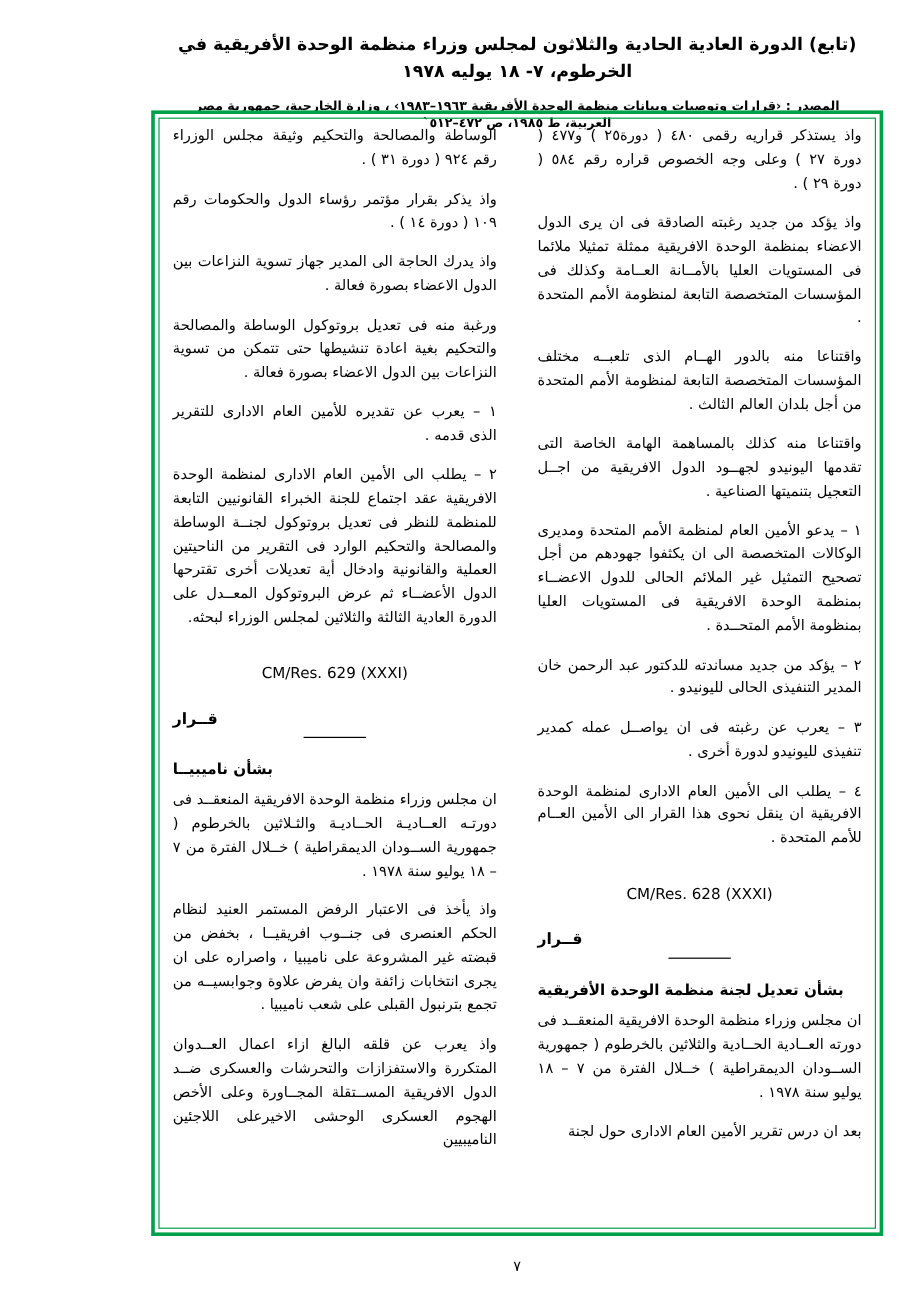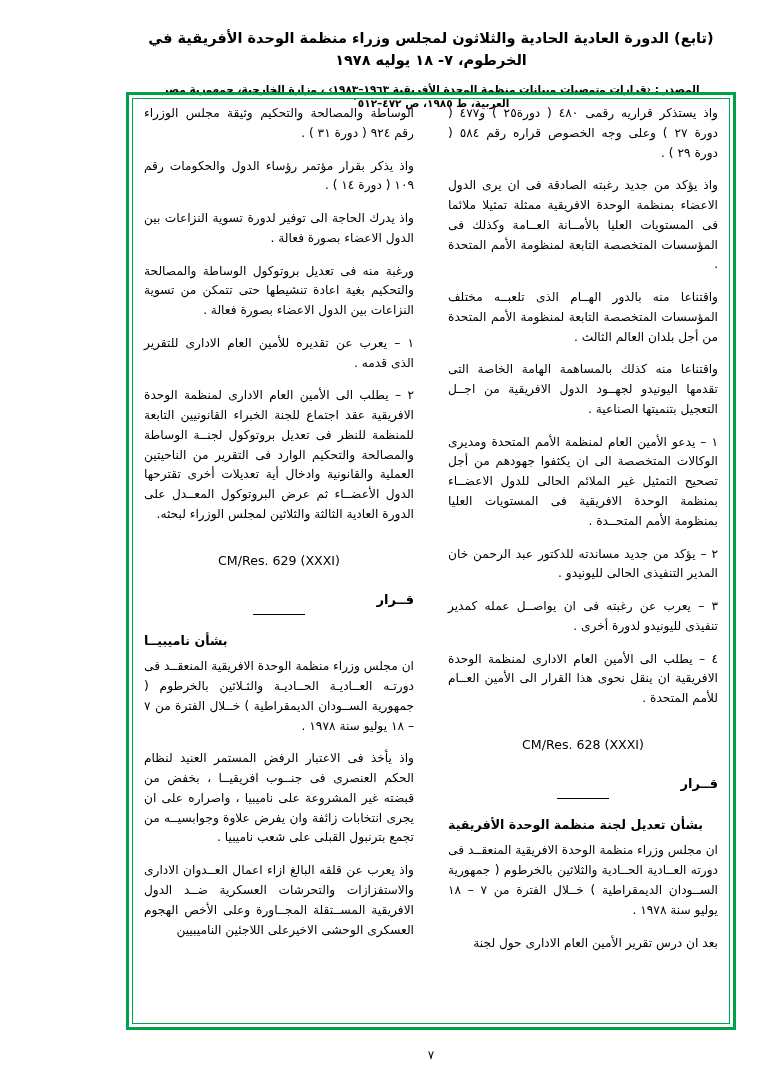--- a/index.html
+++ b/index.html
@@ -79,21 +79,21 @@
     direction: rtl;
   }
   .res-id {
     margin: 26px 0 18px 0;
     font-size: 12.6px;
     direction: ltr;
     text-align: center;
     unicode-bidi: plaintext;
   }
   .res-word {
-    text-align: right;
+    text-align: left;
     font-size: 13px;
     font-weight: bold;
     margin: 0 0 4px 0;
     letter-spacing: 4px;
   }
   .res-underline {
     width: 52px;
     height: 1px;
     background: #000;
     margin: 2px auto 16px auto;
@@ -143,30 +143,30 @@
         <div class="res-word">قــرار</div>
         <div class="res-underline"></div>
         <div class="res-subject">بشأن تعديل لجنة منظمة الوحدة الأفريقية</div>
         <div class="para">ان مجلس وزراء منظمة الوحدة الافريقية المنعقــد فى دورته العــادية الحــادية والثلاثين بالخرطوم ( جمهورية الســودان الديمقراطية ) خــلال الفترة من ٧ – ١٨ يوليو سنة ١٩٧٨ .</div>
         <div class="para">بعد ان درس تقرير الأمين العام الادارى حول لجنة</div>
       </div>
 
     <div class="col" id="col-left">
         <div class="para">الوساطة والمصالحة والتحكيم وثيقة مجلس الوزراء رقم ٩٢٤ ( دورة ٣١ ) .</div>
         <div class="para">واذ يذكر بقرار مؤتمر رؤساء الدول والحكومات رقم ١٠٩ ( دورة ١٤ ) .</div>
-        <div class="para">واذ يدرك الحاجة الى توفير لدورة تسوية النزاعات بين الدول الاعضاء بصورة فعالة .</div>
+        <div class="para">واذ يدرك الحاجة الى المدير جهاز تسوية النزاعات بين الدول الاعضاء بصورة فعالة .</div>
         <div class="para">ورغبة منه فى تعديل بروتوكول الوساطة والمصالحة والتحكيم بغية اعادة تنشيطها حتى تتمكن من تسوية النزاعات بين الدول الاعضاء بصورة فعالة .</div>
         <div class="para">١ – يعرب عن تقديره للأمين العام الادارى للتقرير الذى قدمه .</div>
         <div class="para">٢ – يطلب الى الأمين العام الادارى لمنظمة الوحدة الافريقية عقد اجتماع للجنة الخبراء القانونيين التابعة للمنظمة للنظر فى تعديل بروتوكول لجنــة الوساطة والمصالحة والتحكيم الوارد فى التقرير من الناحيتين العملية والقانونية وادخال أية تعديلات أخرى تقترحها الدول الأعضــاء ثم عرض البروتوكول المعــدل على الدورة العادية الثالثة والثلاثين لمجلس الوزراء لبحثه.</div>
         <div class="res-id">CM/Res. 629 (XXXI)</div>
         <div class="res-word">قــرار</div>
         <div class="res-underline"></div>
         <div class="res-subject">بشأن ناميبيــا</div>
         <div class="para">ان مجلس وزراء منظمة الوحدة الافريقية المنعقــد فى دورتـه العــاديـة الحــاديـة والثـلاثين بالخرطوم ( جمهورية الســودان الديمقراطية ) خــلال الفترة من ٧ – ١٨ يوليو سنة ١٩٧٨ .</div>
         <div class="para">واذ يأخذ فى الاعتبار الرفض المستمر العنيد لنظام الحكم العنصرى فى جنــوب افريقيــا ، بخفض من قبضته غير المشروعة على ناميبيا ، واصراره على ان يجرى انتخابات زائفة وان يفرض علاوة وجوابسيــه من تجمع بترنبول القبلى على شعب ناميبيا .</div>
-        <div class="para">واذ يعرب عن قلقه البالغ ازاء اعمال العــدوان الادارى والاستفزازات والتحرشات العسكرية ضــد الدول الافريقية المســتقلة المجــاورة وعلى الأخص الهجوم العسكرى الوحشى الاخيرعلى اللاجئين الناميبيين</div>
+        <div class="para">واذ يعرب عن قلقه البالغ ازاء اعمال العــدوان المتكررة والاستفزازات والتحرشات والعسكرى ضــد الدول الافريقية المســتقلة المجــاورة وعلى الأخص الهجوم العسكرى الوحشى الاخيرعلى اللاجئين الناميبيين</div>
       </div>
 
   </div>
 
   <div class="page-number">٧</div>
 
 </div>
 
 </body></html>

